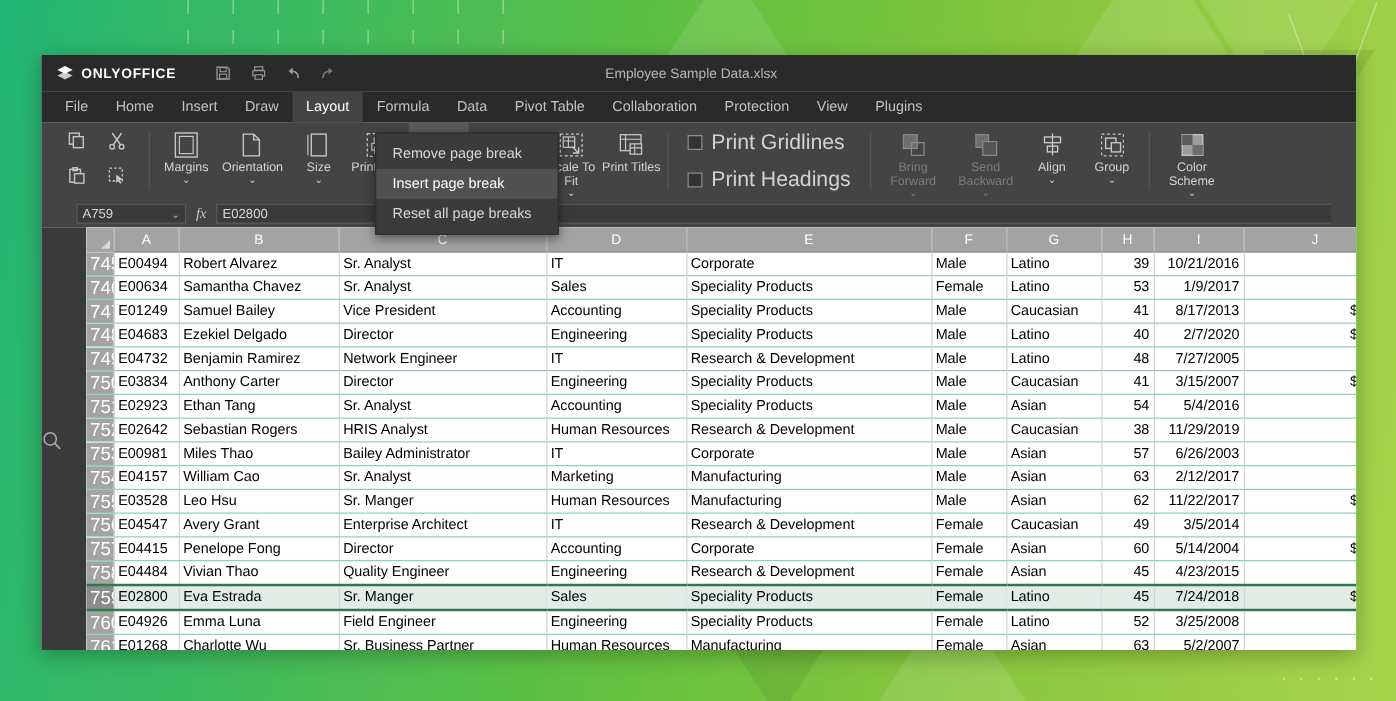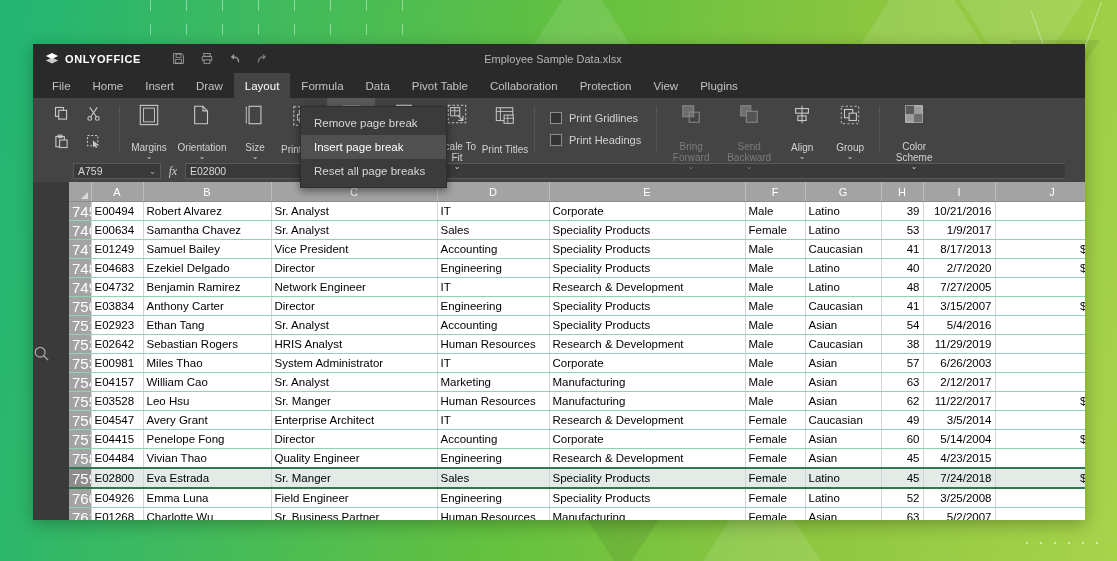--- a/index.html
+++ b/index.html
@@ -154,36 +154,36 @@
     color: #d2d2d2;
     font-size: 10px;
     line-height: 11px;
     text-align: center;
     cursor: default;
   }
   .rbtn.wide { width: 58px; }
   .rbtn.active { background: #5a5a5a; }
   .rbtn.disabled { color: #7b7b7b; }
   .rbtn .ico { height: 25px; display: flex; align-items: center; }
-  .rbtn .lbl { margin-top: 16px; }
+  .rbtn .lbl { margin-top: 1px; }
   .caret { font-size: 8px; line-height: 7px; }
 
   .checkgrp {
     display: flex;
     flex-direction: column;
     justify-content: center;
     gap: 10px;
     padding: 0 10px;
   }
   .chkrow {
     display: flex;
     align-items: center;
     gap: 7px;
     color: #d2d2d2;
-    font-size: 11px;
+    font-size: 17px;
   }
   .chkbox {
     width: 12px; height: 12px;
     border: 1px solid #8e8e8e;
     background: #333333;
     box-sizing: border-box;
   }
 
   
   #breaksmenu {
@@ -205,21 +205,21 @@
     cursor: default;
   }
   .mitem.hl { background: #505050; color: #ffffff; }
 
   
   #formulabar {
     height: 22px;
     background: #444444;
     display: flex;
     align-items: center;
-    padding-left: 40px;
+    padding-left: 28px;
   }
   #namebox {
     width: 88px;
     height: 16px;
     background: #3a3a3a;
     border: 1px solid #595959;
     color: #d8d8d8;
     font-size: 10.5px;
     display: flex;
     align-items: center;
@@ -821,21 +821,21 @@
               <td>Male</td>
               <td>Caucasian</td>
               <td class="num">38</td>
               <td class="num">11/29/2019</td>
               <td class="num">$69</td>
             </tr>
             <tr>
               <td class="rh">753</td>
               <td>E00981</td>
               <td>Miles Thao</td>
-              <td>System Administrator</td>
+              <td>Bailey Administrator</td>
               <td>IT</td>
               <td class="dashleft">Corporate</td>
               <td>Male</td>
               <td>Asian</td>
               <td class="num">57</td>
               <td class="num">6/26/2003</td>
               <td class="num">$63</td>
             </tr>
             <tr>
               <td class="rh">754</td>

